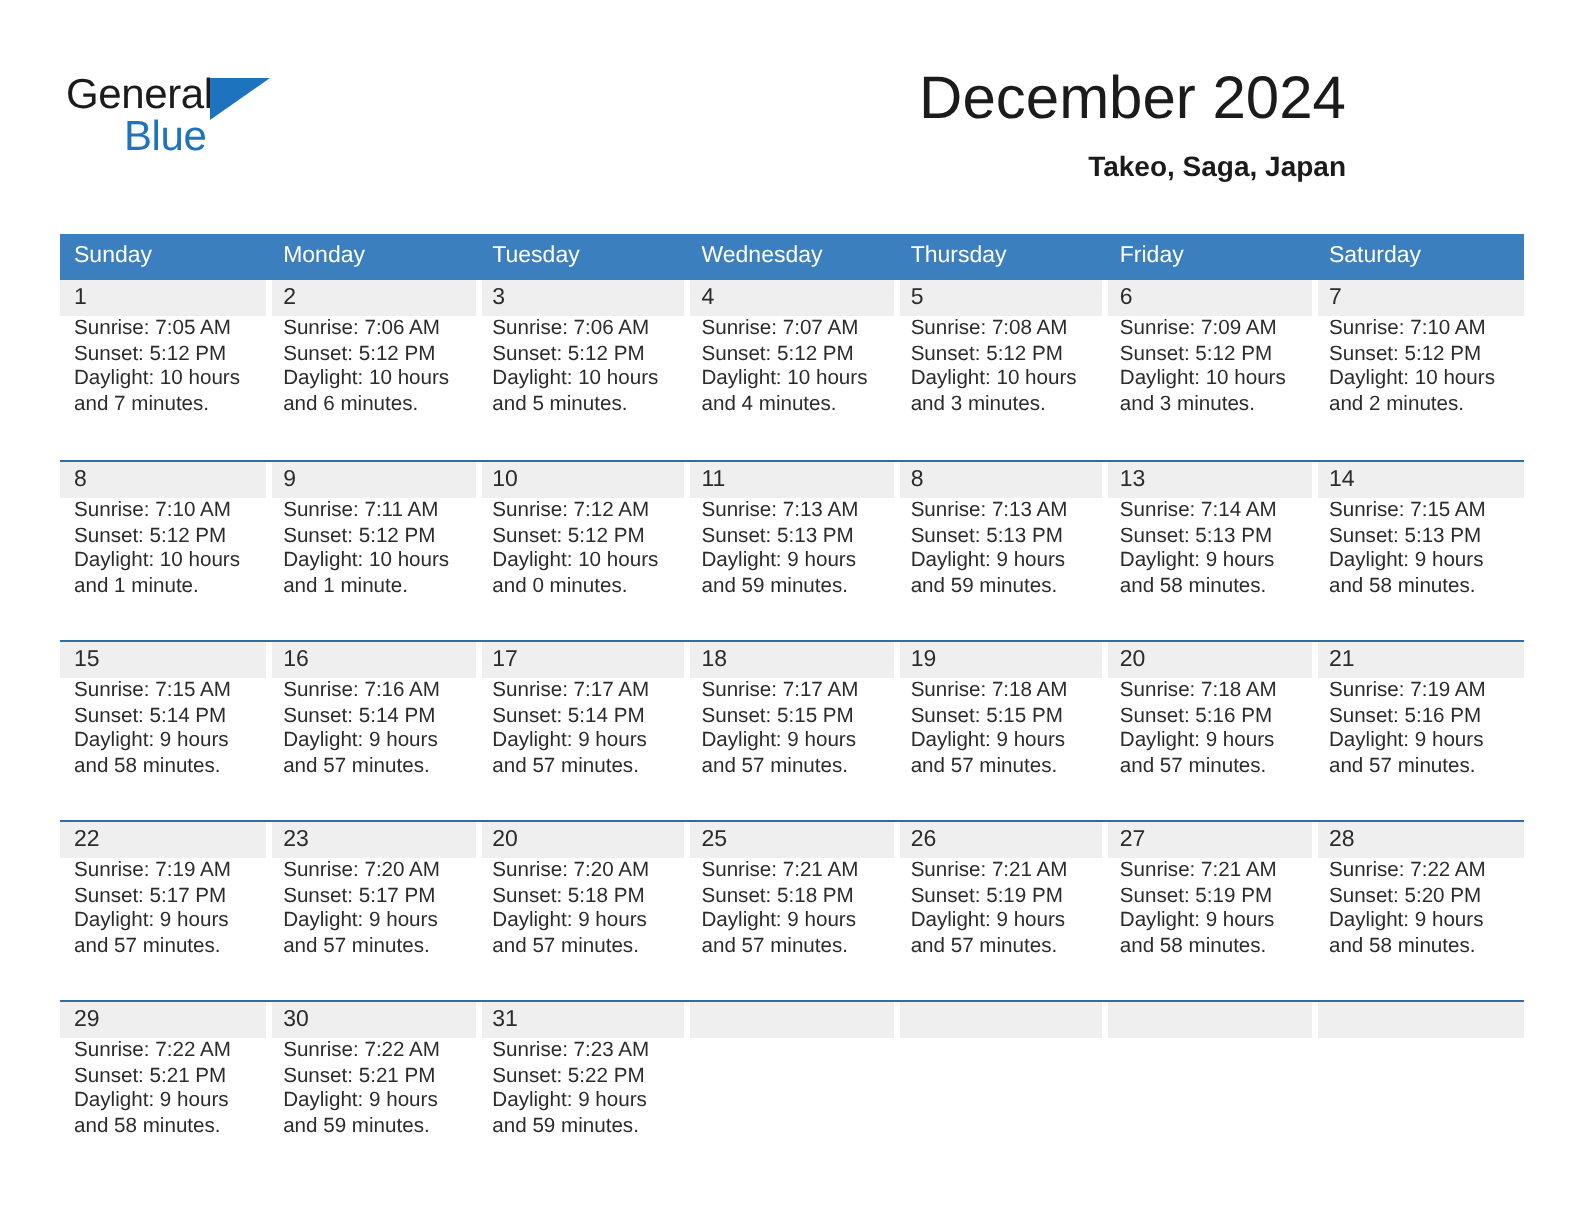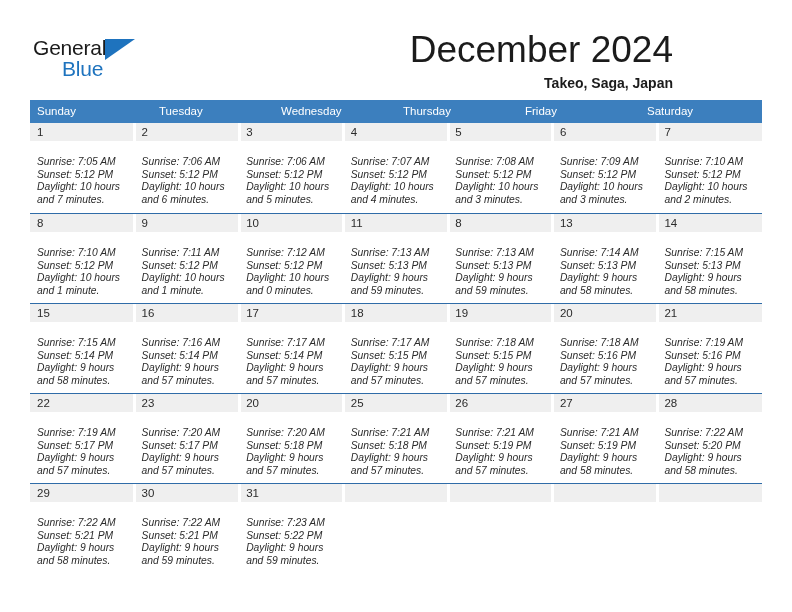--- a/index.html
+++ b/index.html
@@ -67,40 +67,40 @@
     line-height: 24px;
   }
 
   .title-block {
     position: absolute;
     right: 35px;
     top: 33px;
     text-align: right;
   }
   .cal-title {
-    font-size: 37px;
+    font-size: 30px;
     font-weight: normal;
     color: #1b1b1b;
     line-height: 34px;
     white-space: nowrap;
   }
   .cal-subtitle {
     font-size: 14px;
     font-weight: bold;
     color: #1b1b1b;
     line-height: 20px;
     margin-top: 6px;
     white-space: nowrap;
   }
 
   
   .calendar {
     position: absolute;
     left: 30px;
-    top: 100px;
+    top: 117px;
     width: 732px;
   }
 
   .weekday-header {
     display: flex;
     width: 100%;
     background: #3c7fbe;
   }
   .weekday-cell {
     flex: 1 1 0;
@@ -145,25 +145,24 @@
   }
 
   .daynum {
     position: relative;
     font-size: 11.5px;
     line-height: 15px;
     color: #2b2b2b;
     height: 16px;
   }
   .day-info {
-    margin-top: 15px;
+    margin-top: 1px;
     font-size: 10.3px;
     line-height: 12.6px;
     color: #2b2b2b;
-    font-style: italic;
   }
   .day-info div {
     white-space: nowrap;
   }
 
   
   .band-gutter {
     position: absolute;
     top: 0;
     width: 3px;
@@ -188,20 +187,21 @@
       <div class="cal-title">December 2024</div>
       <div class="cal-subtitle">Takeo, Saga, Japan</div>
     </div>
 
   </div>
 
   <div class="calendar">
 
     <div class="weekday-header">
       <div class="weekday-cell">Sunday</div>
+      <div class="weekday-cell">Monday</div>
       <div class="weekday-cell">Tuesday</div>
       <div class="weekday-cell">Wednesday</div>
       <div class="weekday-cell">Thursday</div>
       <div class="weekday-cell">Friday</div>
       <div class="weekday-cell">Saturday</div>
     </div>
 
     <div id="weeks-container">
         <div class="week-row first">
           <div class="daynum-band"></div>

